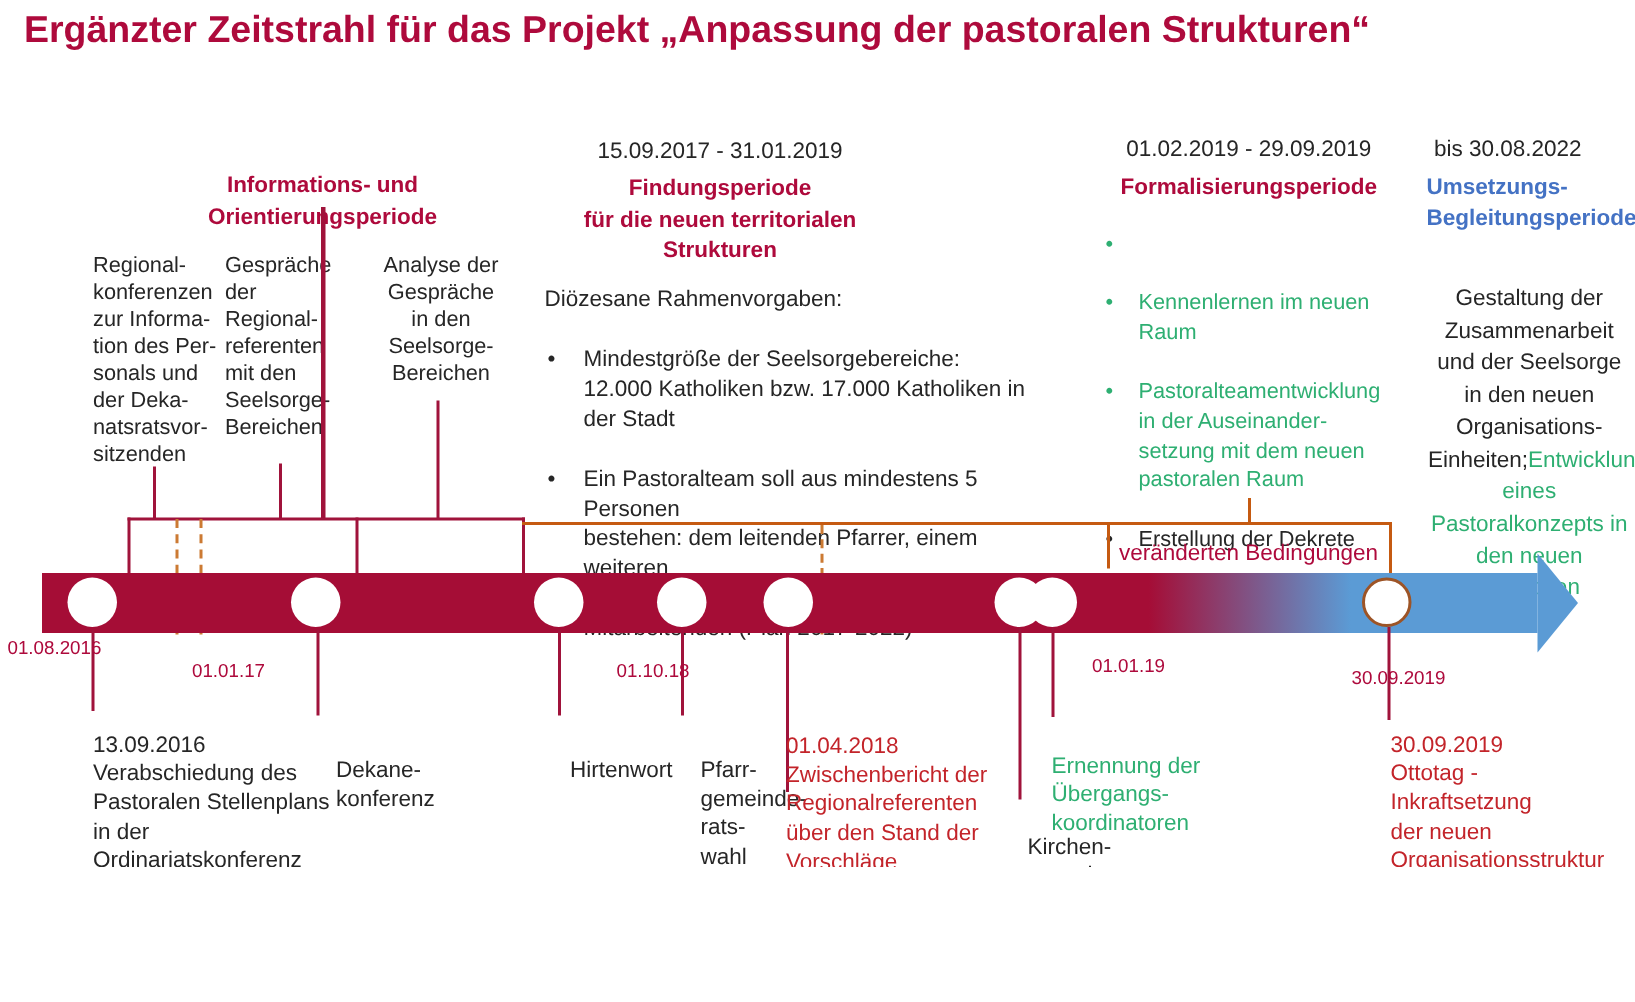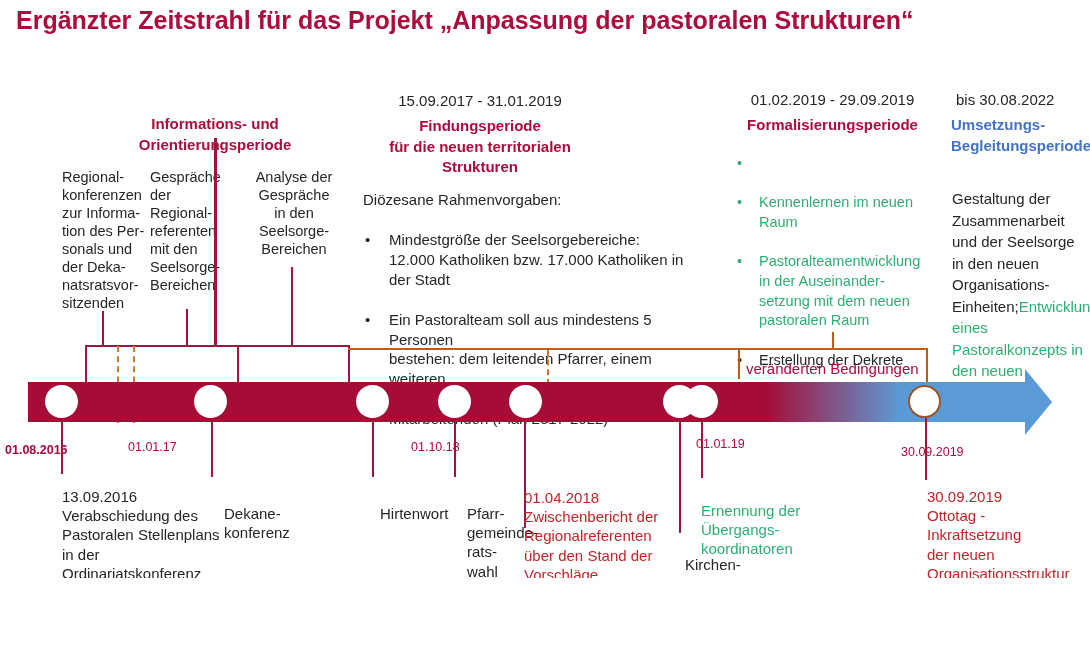--- a/index.html
+++ b/index.html
@@ -12,21 +12,21 @@
   .green{color:#2EAF72;}
   .blue{color:#4472C4;}
   .blue-lt{color:#7E9CD8;}
   .black{color:#262626;}
   .title{font-size:25px;font-weight:bold;color:#AE0A3C;white-space:nowrap;}
   .pdate{font-size:15px;color:#262626;line-height:1.2;}
   .pname{font-size:15px;font-weight:bold;line-height:1.38;}
   .blk{font-size:14.5px;line-height:1.24;}
   .mid{font-size:15px;line-height:1.33;}
   .fb{font-size:14.5px;line-height:1.36;}
-  .rb{font-size:15px;line-height:1.43;}
+  .rb{font-size:15px;line-height:1.43;text-align:center;}
   .bandtxt{font-size:15px;color:#AE0A3C;white-space:nowrap;}
   .axisdate{font-size:12.5px;color:#AE0A3C;white-space:nowrap;}
   .ev{font-size:15px;line-height:1.28;}
   .stand{font-size:15.5px;color:#1a1a1a;text-align:right;white-space:nowrap;}
   
   .vl{position:absolute;width:2px;background:#A0133B;}
   .vl.thick{width:3px;}
   .hl{position:absolute;height:2px;background:#A0133B;}
   .vl-o{position:absolute;width:2px;background:#C55A11;}
   .hl-o{position:absolute;height:2px;background:#C55A11;}
@@ -167,24 +167,24 @@
 
   <div class="vl" style="left:61px;top:420px;height:54px;"></div>
   <div class="vl" style="left:211px;top:420px;height:57px;"></div>
   <div class="vl" style="left:372px;top:420px;height:57px;"></div>
   <div class="vl" style="left:454px;top:420px;height:57px;"></div>
   <div class="vl" style="left:524px;top:420px;height:108px;"></div>
   <div class="vl" style="left:679px;top:418px;height:115px;"></div>
   <div class="vl" style="left:701px;top:418px;height:60px;"></div>
   <div class="vl" style="left:925px;top:418px;height:62px;"></div>
 
-  <div class="abs axisdate" style="left:5px;top:443px;font-weight:bold;">01.08.2016</div>
+  <div class="abs axisdate" style="left:5px;top:425px;">01.08.2016</div>
   <div class="abs axisdate" style="left:128px;top:440px;">01.01.17</div>
   <div class="abs axisdate" style="left:411px;top:440px;">01.10.18</div>
-  <div class="abs axisdate" style="left:696px;top:437px;text-align:center;">01.01.19</div>
+  <div class="abs axisdate" style="left:728px;top:437px;text-align:center;">01.01.19</div>
   <div class="abs axisdate" style="left:901px;top:445px;">30.09.2019</div>
 
   <div class="abs ev black" style="left:62px;top:487px;">13.09.2016
 Verabschiedung des
 Pastoralen Stellenplans
 in der
 Ordinariatskonferenz</div>
   <div class="abs ev black" style="left:224px;top:504px;">Dekane-
 konferenz</div>
   <div class="abs ev black" style="left:380px;top:504px;">Hirtenwort</div>

